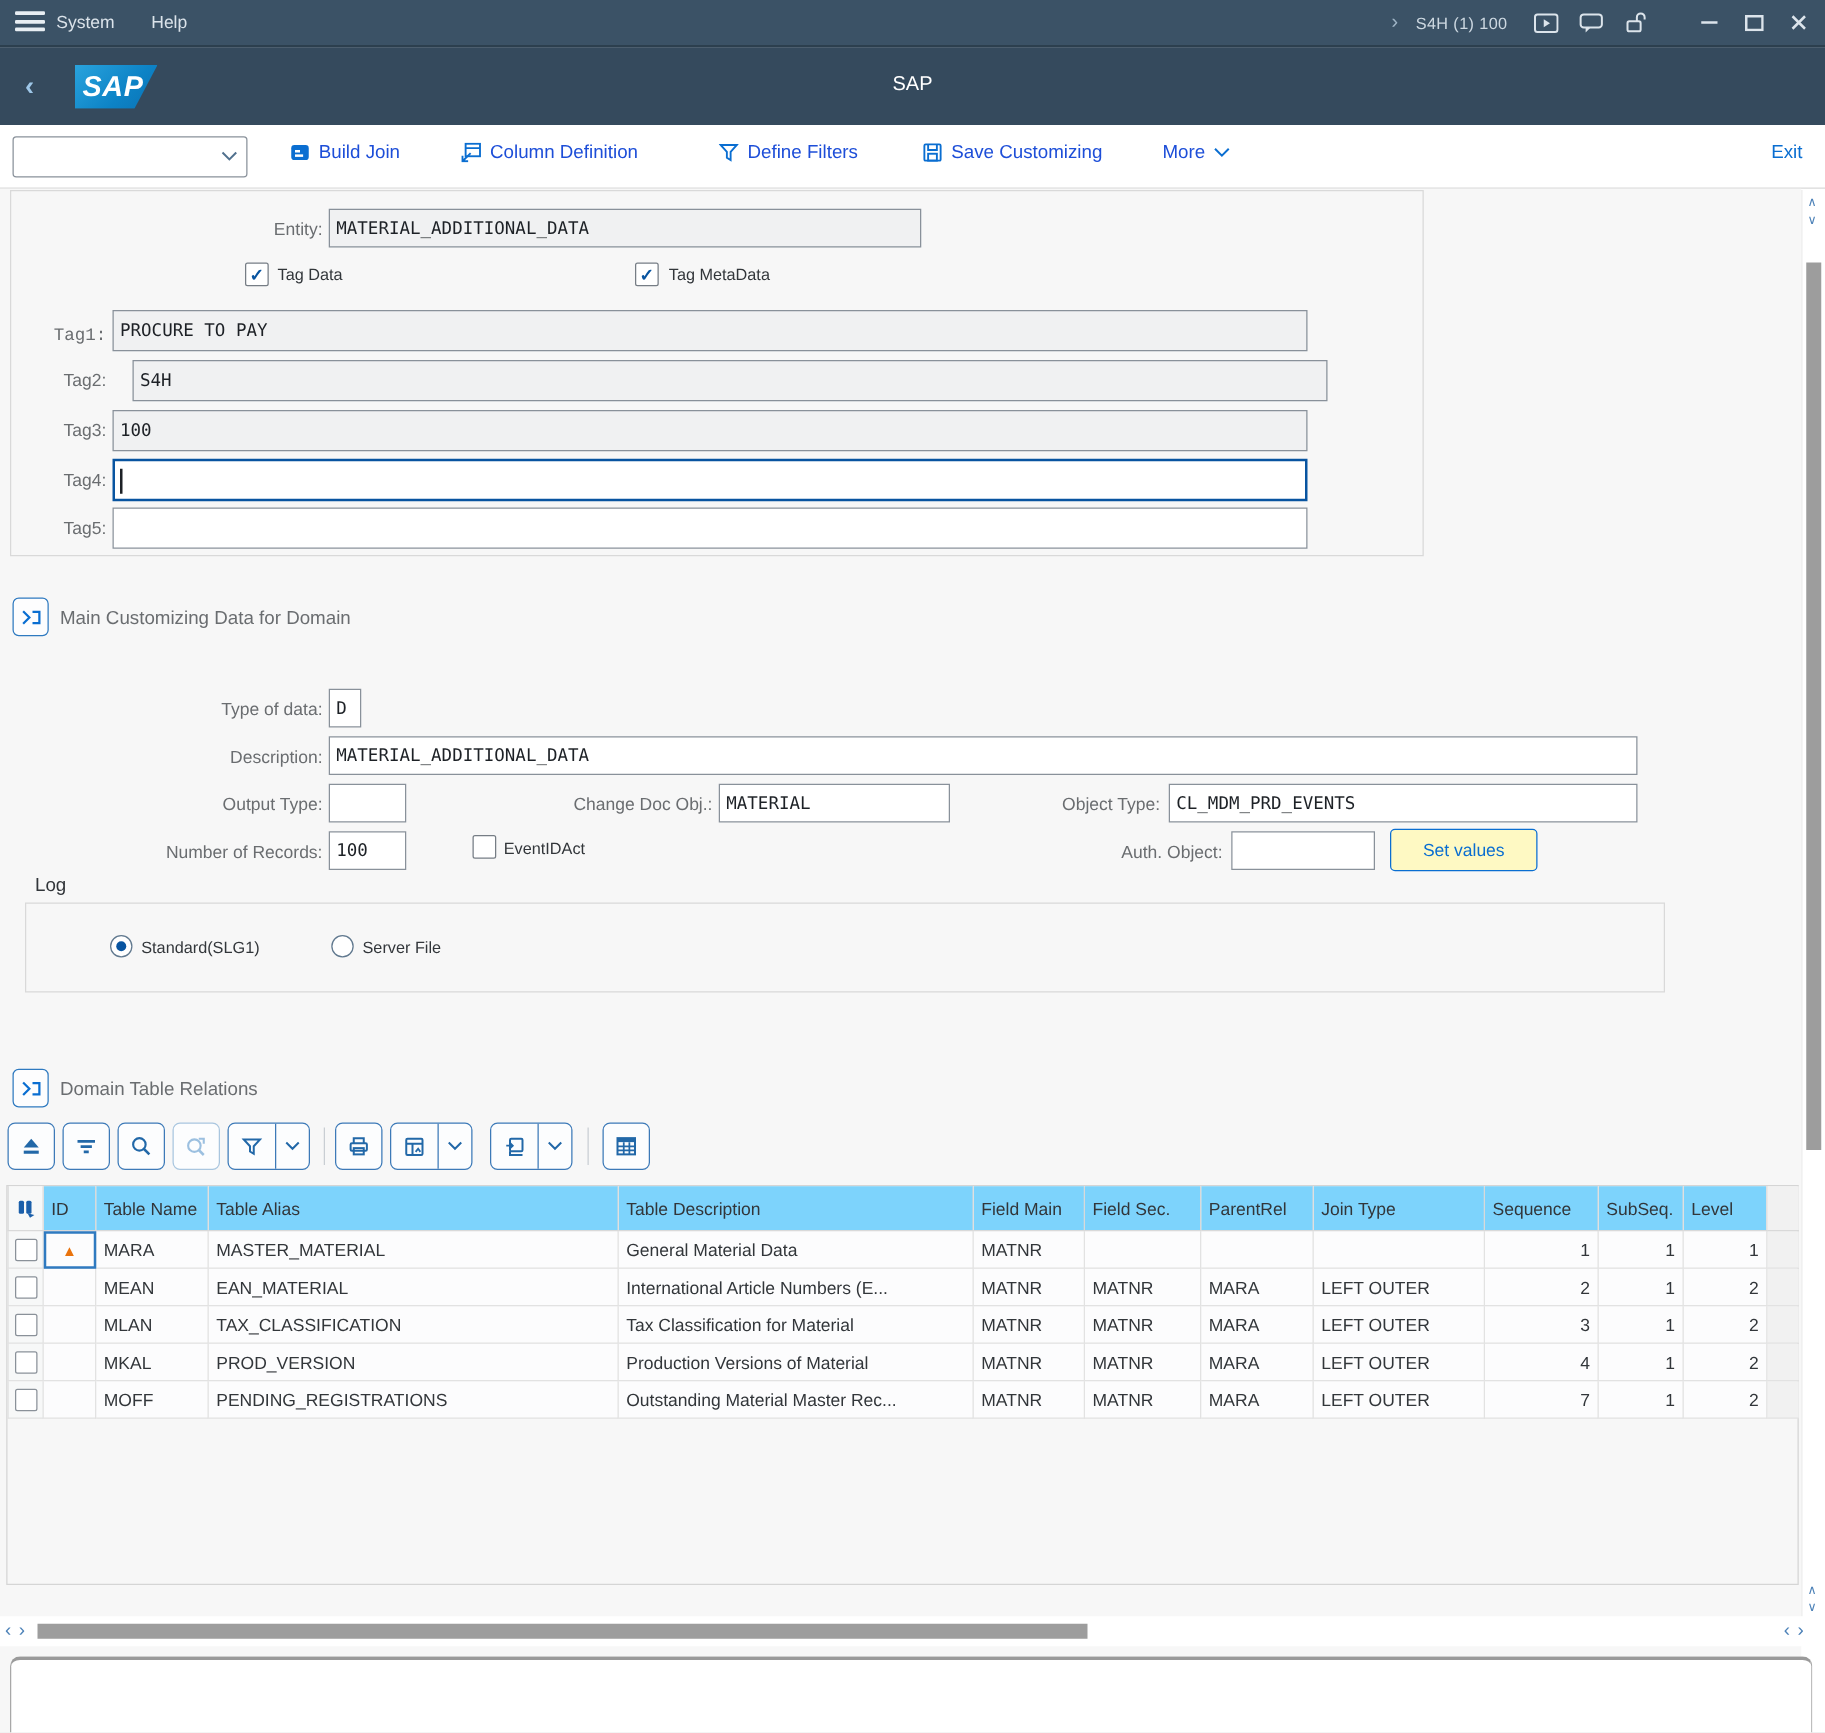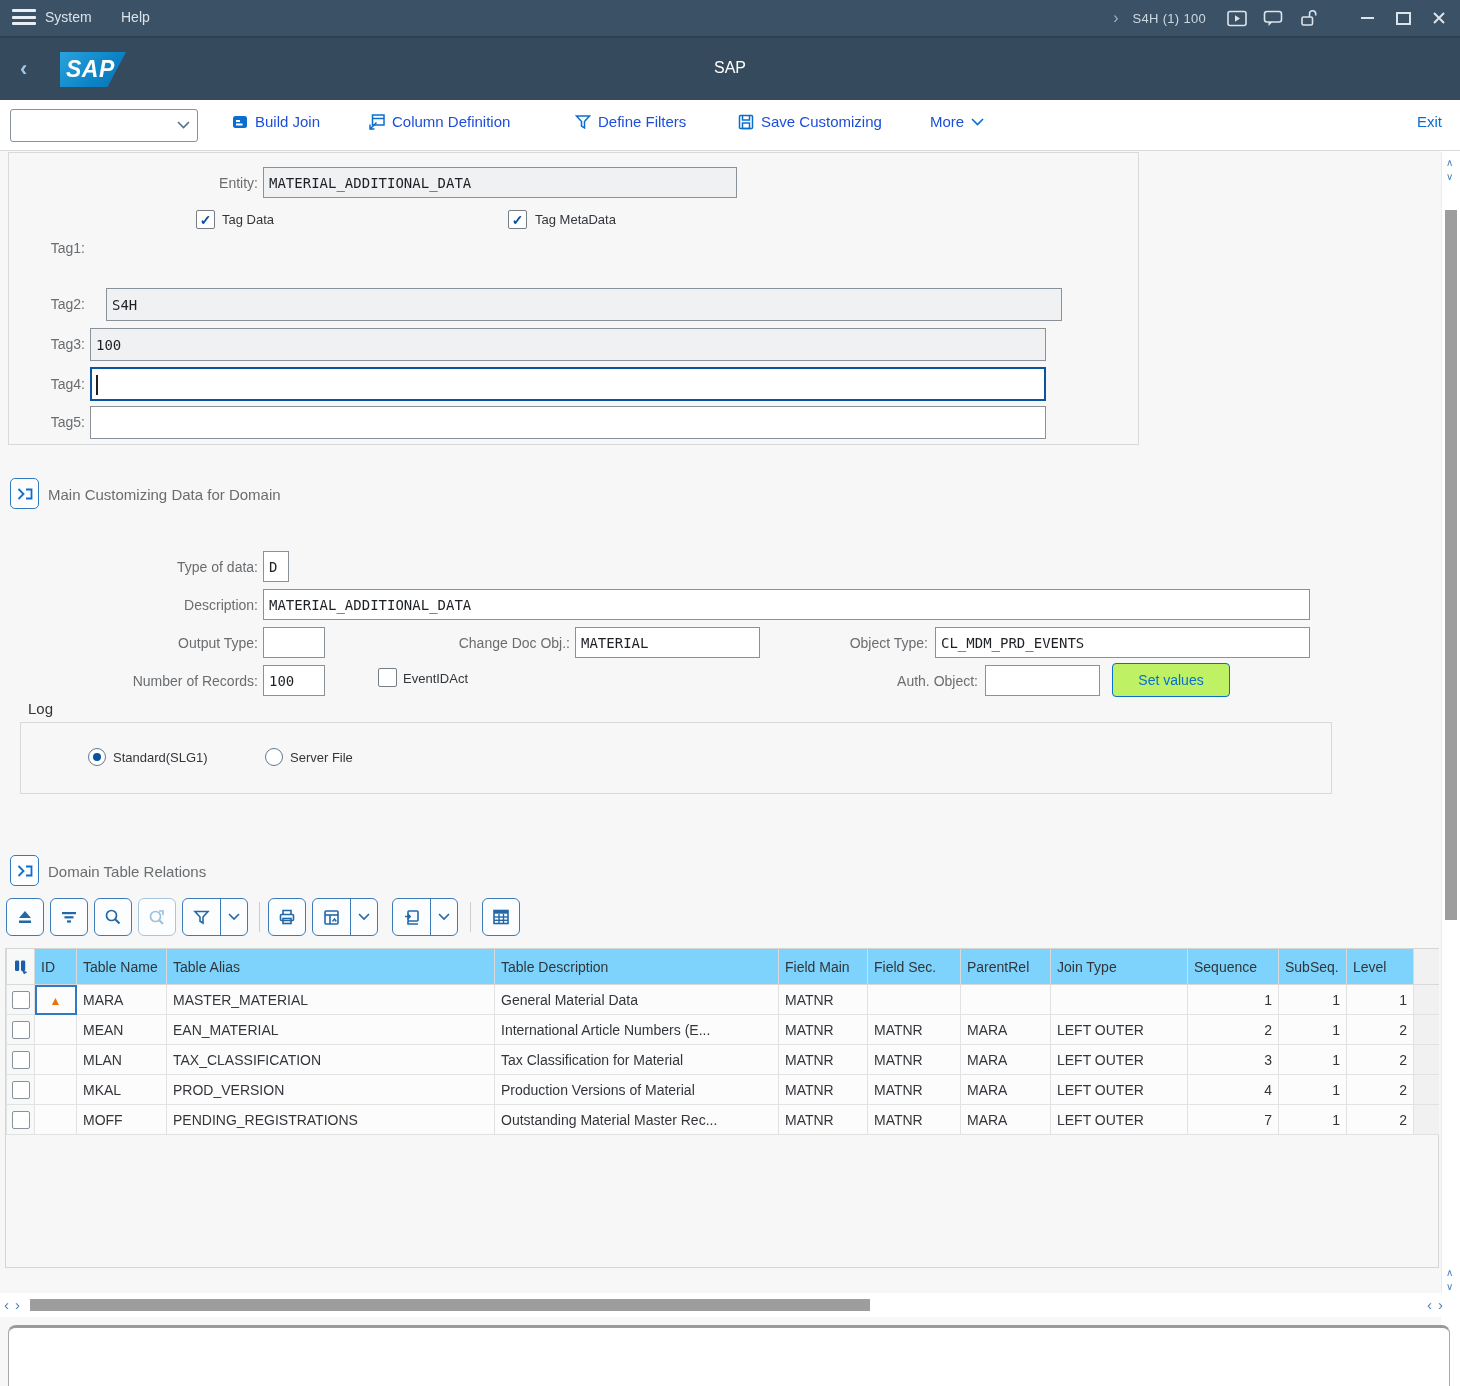--- a/index.html
+++ b/index.html
@@ -46,21 +46,21 @@
             display:flex;align-items:center;justify-content:center;cursor:pointer;}
   .checkbox .chk{color:#0854a0;font-size:14px;font-weight:bold;line-height:1;}
   .cblabel{position:absolute;font-size:13px;color:#32363a;}
   .radio{position:absolute;width:16px;height:16px;border:1px solid #61798f;border-radius:50%;background:#fff;
          display:flex;align-items:center;justify-content:center;cursor:pointer;}
   .radio .dot{width:8px;height:8px;border-radius:50%;background:#0854a0;}
   .sicon{position:absolute;width:29px;height:31px;border:1.5px solid #2f7ac0;border-radius:5px;background:#fdfdfe;
          display:flex;align-items:center;justify-content:center;box-sizing:border-box;cursor:pointer;}
   .stitle{position:absolute;color:#6a6d70;font-size:15px;}
   .grouptitle{position:absolute;color:#32363a;font-size:15px;}
-  .button{position:absolute;border:1px solid #0a6ed1;border-radius:4px;background:#bef264;color:#0a6ed1;
+  .button{position:absolute;border:1px solid #0a6ed1;border-radius:4px;background:#fef9c3;color:#0a6ed1;
           font-size:14px;display:flex;align-items:center;justify-content:center;cursor:pointer;box-sizing:border-box;}
 
   
   .foc{border:2px solid #0854a0 !important;}
   .corner{position:absolute;width:9px;height:9px;}
   .corner.tl{left:-7px;top:-8px;border-left:2px solid #1d2126;border-top:2px solid #1d2126;}
   .corner.bl{left:-7px;bottom:-8px;border-left:2px solid #1d2126;border-bottom:2px solid #1d2126;}
   .corner.tr{right:-7px;top:-8px;border-right:2px solid #1d2126;border-top:2px solid #1d2126;}
   .corner.br{right:-7px;bottom:-8px;border-right:2px solid #1d2126;border-bottom:2px solid #1d2126;}
   .caret{position:absolute;left:4px;top:6px;width:1.5px;height:20px;background:#1d2126;}
@@ -227,21 +227,22 @@
 
   <div class="checkbox" style="left:196px;top:210px;">
       <span class="chk">✓</span>
     </div>
   <div class="cblabel" style="left:222px;top:212px;">Tag Data</div>
   <div class="checkbox" style="left:508px;top:210px;">
       <span class="chk">✓</span>
     </div>
   <div class="cblabel" style="left:535px;top:212px;">Tag MetaData</div>
 
-  <div class="rlabel" style="left:38px;top:240px;width:47px;">Tag1:</div>
+  <div class="rlabel" style="left:38px;top:261px;width:47px;font-family:Liberation Mono, monospace;">Tag1:</div>
+  <div class="field ro" style="left:90px;top:248px;width:956px;height:33px;">PROCURE TO PAY</div>
   <div class="rlabel" style="left:38px;top:296px;width:47px;">Tag2:</div>
   <div class="field ro" style="left:106px;top:288px;width:956px;height:33px;">S4H</div>
   <div class="rlabel" style="left:38px;top:336px;width:47px;">Tag3:</div>
   <div class="field ro" style="left:90px;top:328px;width:956px;height:33px;">100</div>
 
   <div class="rlabel" style="left:38px;top:376px;width:47px;">Tag4:</div>
   <div class="field foc" style="left:90px;top:367px;width:956px;height:34px;background:#fff;">
     <span class="corner tl"></span>
     <span class="corner bl"></span>
     <span class="corner tr"></span>

